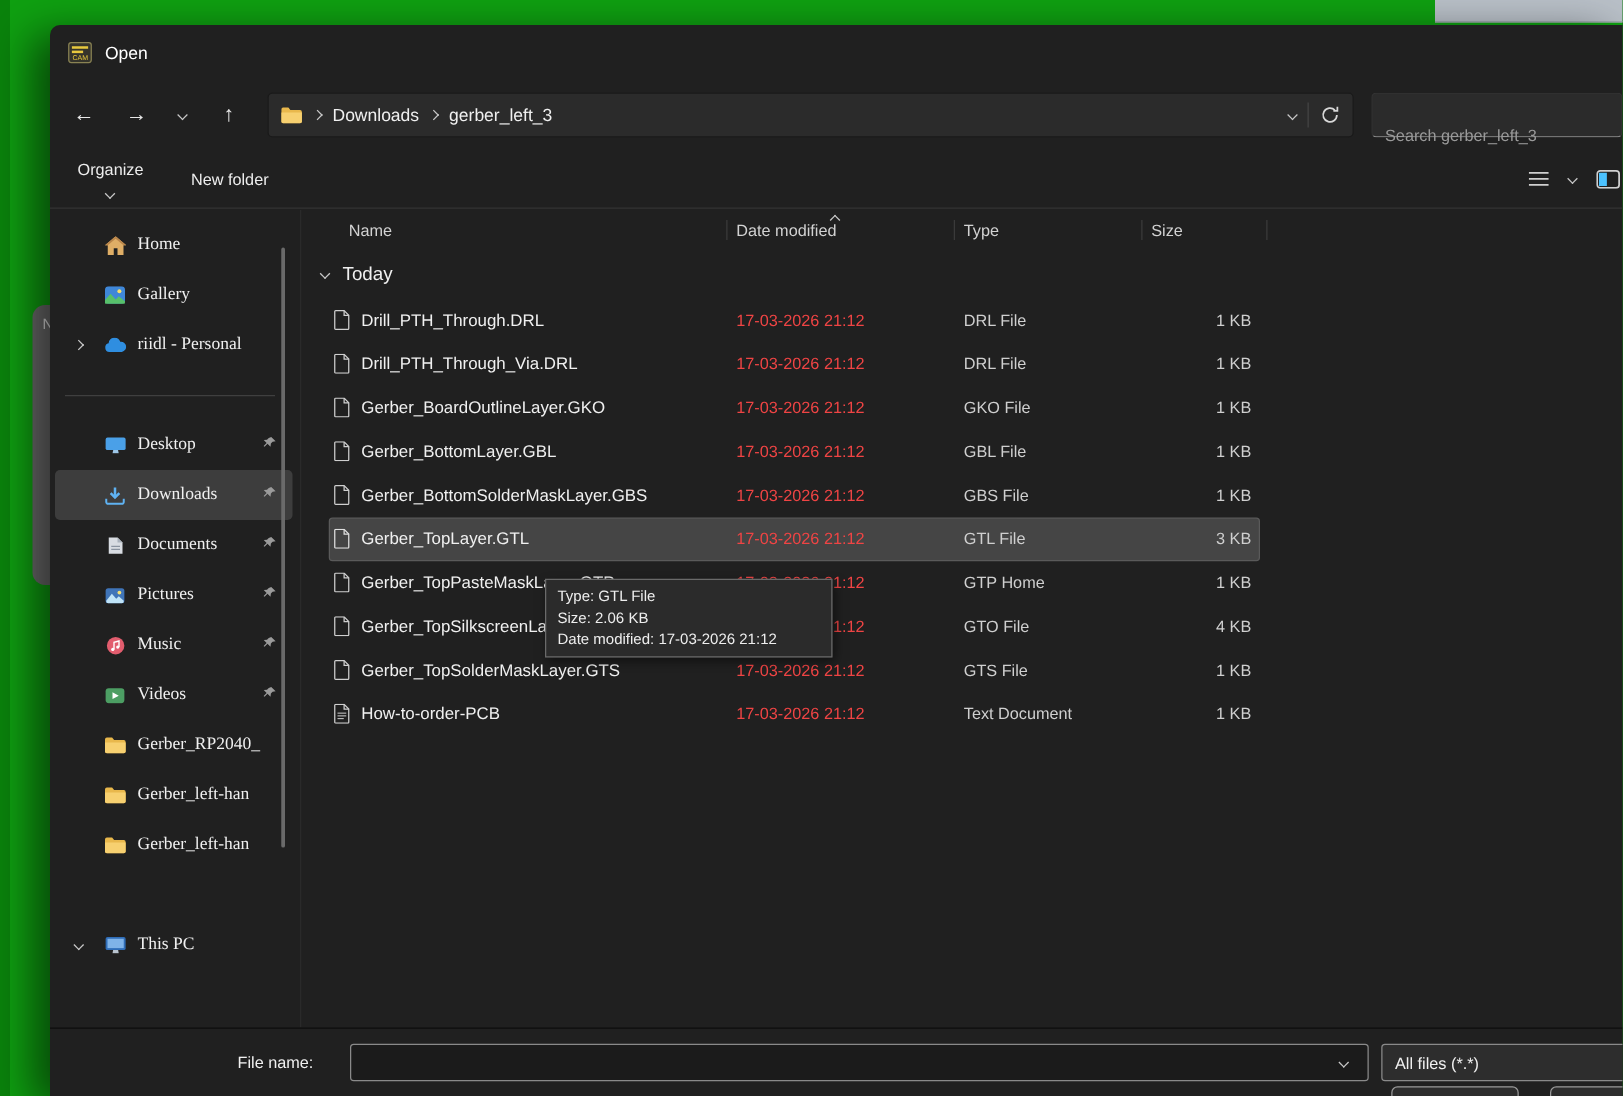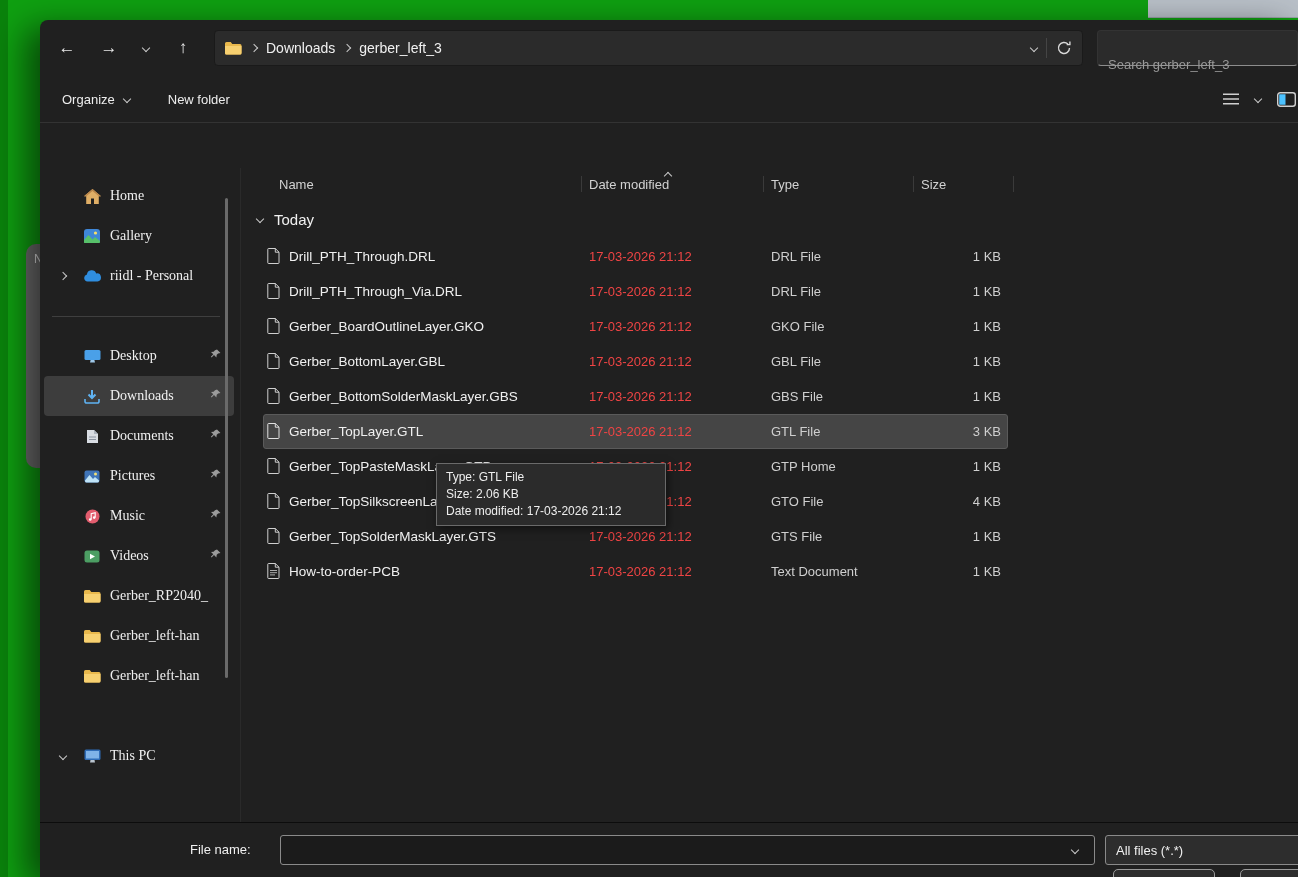--- a/index.html
+++ b/index.html
@@ -31,21 +31,21 @@
   .crumb{font-size:14px;color:#f0f0f0;white-space:nowrap;}
   .ab-spacer{flex:1;}
   .ab-div{width:1px;height:20px;background:#454545;}
   .searchbox{margin-left:14px;flex:1;height:36px;background:#2b2b2b;border:1px solid #333;
     border-bottom:1px solid #8d8d8d;border-radius:4px;display:flex;align-items:center;padding:0 10px;}
   .searchbox input{all:unset;width:100%;color:#e8e8e8;font-size:13px;margin-top:32px;}
   .searchbox input::placeholder{color:#9a9a9a;}
 
   .toolbar{height:47px;border-bottom:1px solid #333;display:flex;align-items:center;
     padding-left:22px;gap:38px;font-size:13px;color:#ededed;}
-  .tb-item{display:flex;align-items:center;gap:9px;white-space:nowrap;}
+  .tb-item{display:flex;align-items:center;gap:9px;white-space:nowrap;flex-direction:column;}
   .tb-right{margin-left:auto;display:flex;align-items:center;gap:16px;padding-right:2px;}
 
   .content{position:absolute;top:148px;left:0;right:0;bottom:55px;display:flex;}
   .sidebar{width:200px;position:relative;padding-top:8px;flex:0 0 auto;font-family:Liberation Serif, serif;}
   .sb-item{height:40px;margin:0 6px 0 4px;display:flex;align-items:center;padding:0 4px 0 8px;
     border-radius:4px;font-size:14px;gap:7px;}
   .sb-item.selected{background:#3d3d3d;}
   .expander{width:22px;display:flex;align-items:center;justify-content:center;flex:0 0 auto;}
   .sb-icon{width:22px;display:flex;justify-content:center;flex:0 0 auto;}
   .sb-label{white-space:nowrap;overflow:hidden;flex:1;color:#f0f0f0;}
@@ -94,20 +94,31 @@
 <body>
 
 <div class="left-dark"></div>
 <div class="gray-topright"></div>
 <div class="flyout">
   <span>N</span>
 </div>
 
 <div class="dialog">
 
+  <div class="titlebar">
+    <span style="display:flex;">
+      <svg width="20" height="20" viewBox="0 0 20 20">
+        <rect x="1" y="2" width="18" height="16" rx="2" fill="#35342b" stroke="#8a8353"></rect>
+        <rect x="3.5" y="5" width="13" height="2" fill="#e8c93e"></rect>
+        <rect x="3.5" y="8.5" width="9" height="2" fill="#e8c93e"></rect>
+        <text x="4" y="16.2" font-size="5.6" fill="#e8c93e">CAM</text>
+      </svg>
+    </span>
+    <span class="title-text">Open</span>
+  </div>
 
   <div class="navbar">
     <span class="nav-btn">←</span>
     <span class="nav-btn">→</span>
     <span class="nav-btn small">
         <i class="chev down"></i>
       </span>
     <span class="nav-btn">↑</span>
 
     <div class="addressbar">

